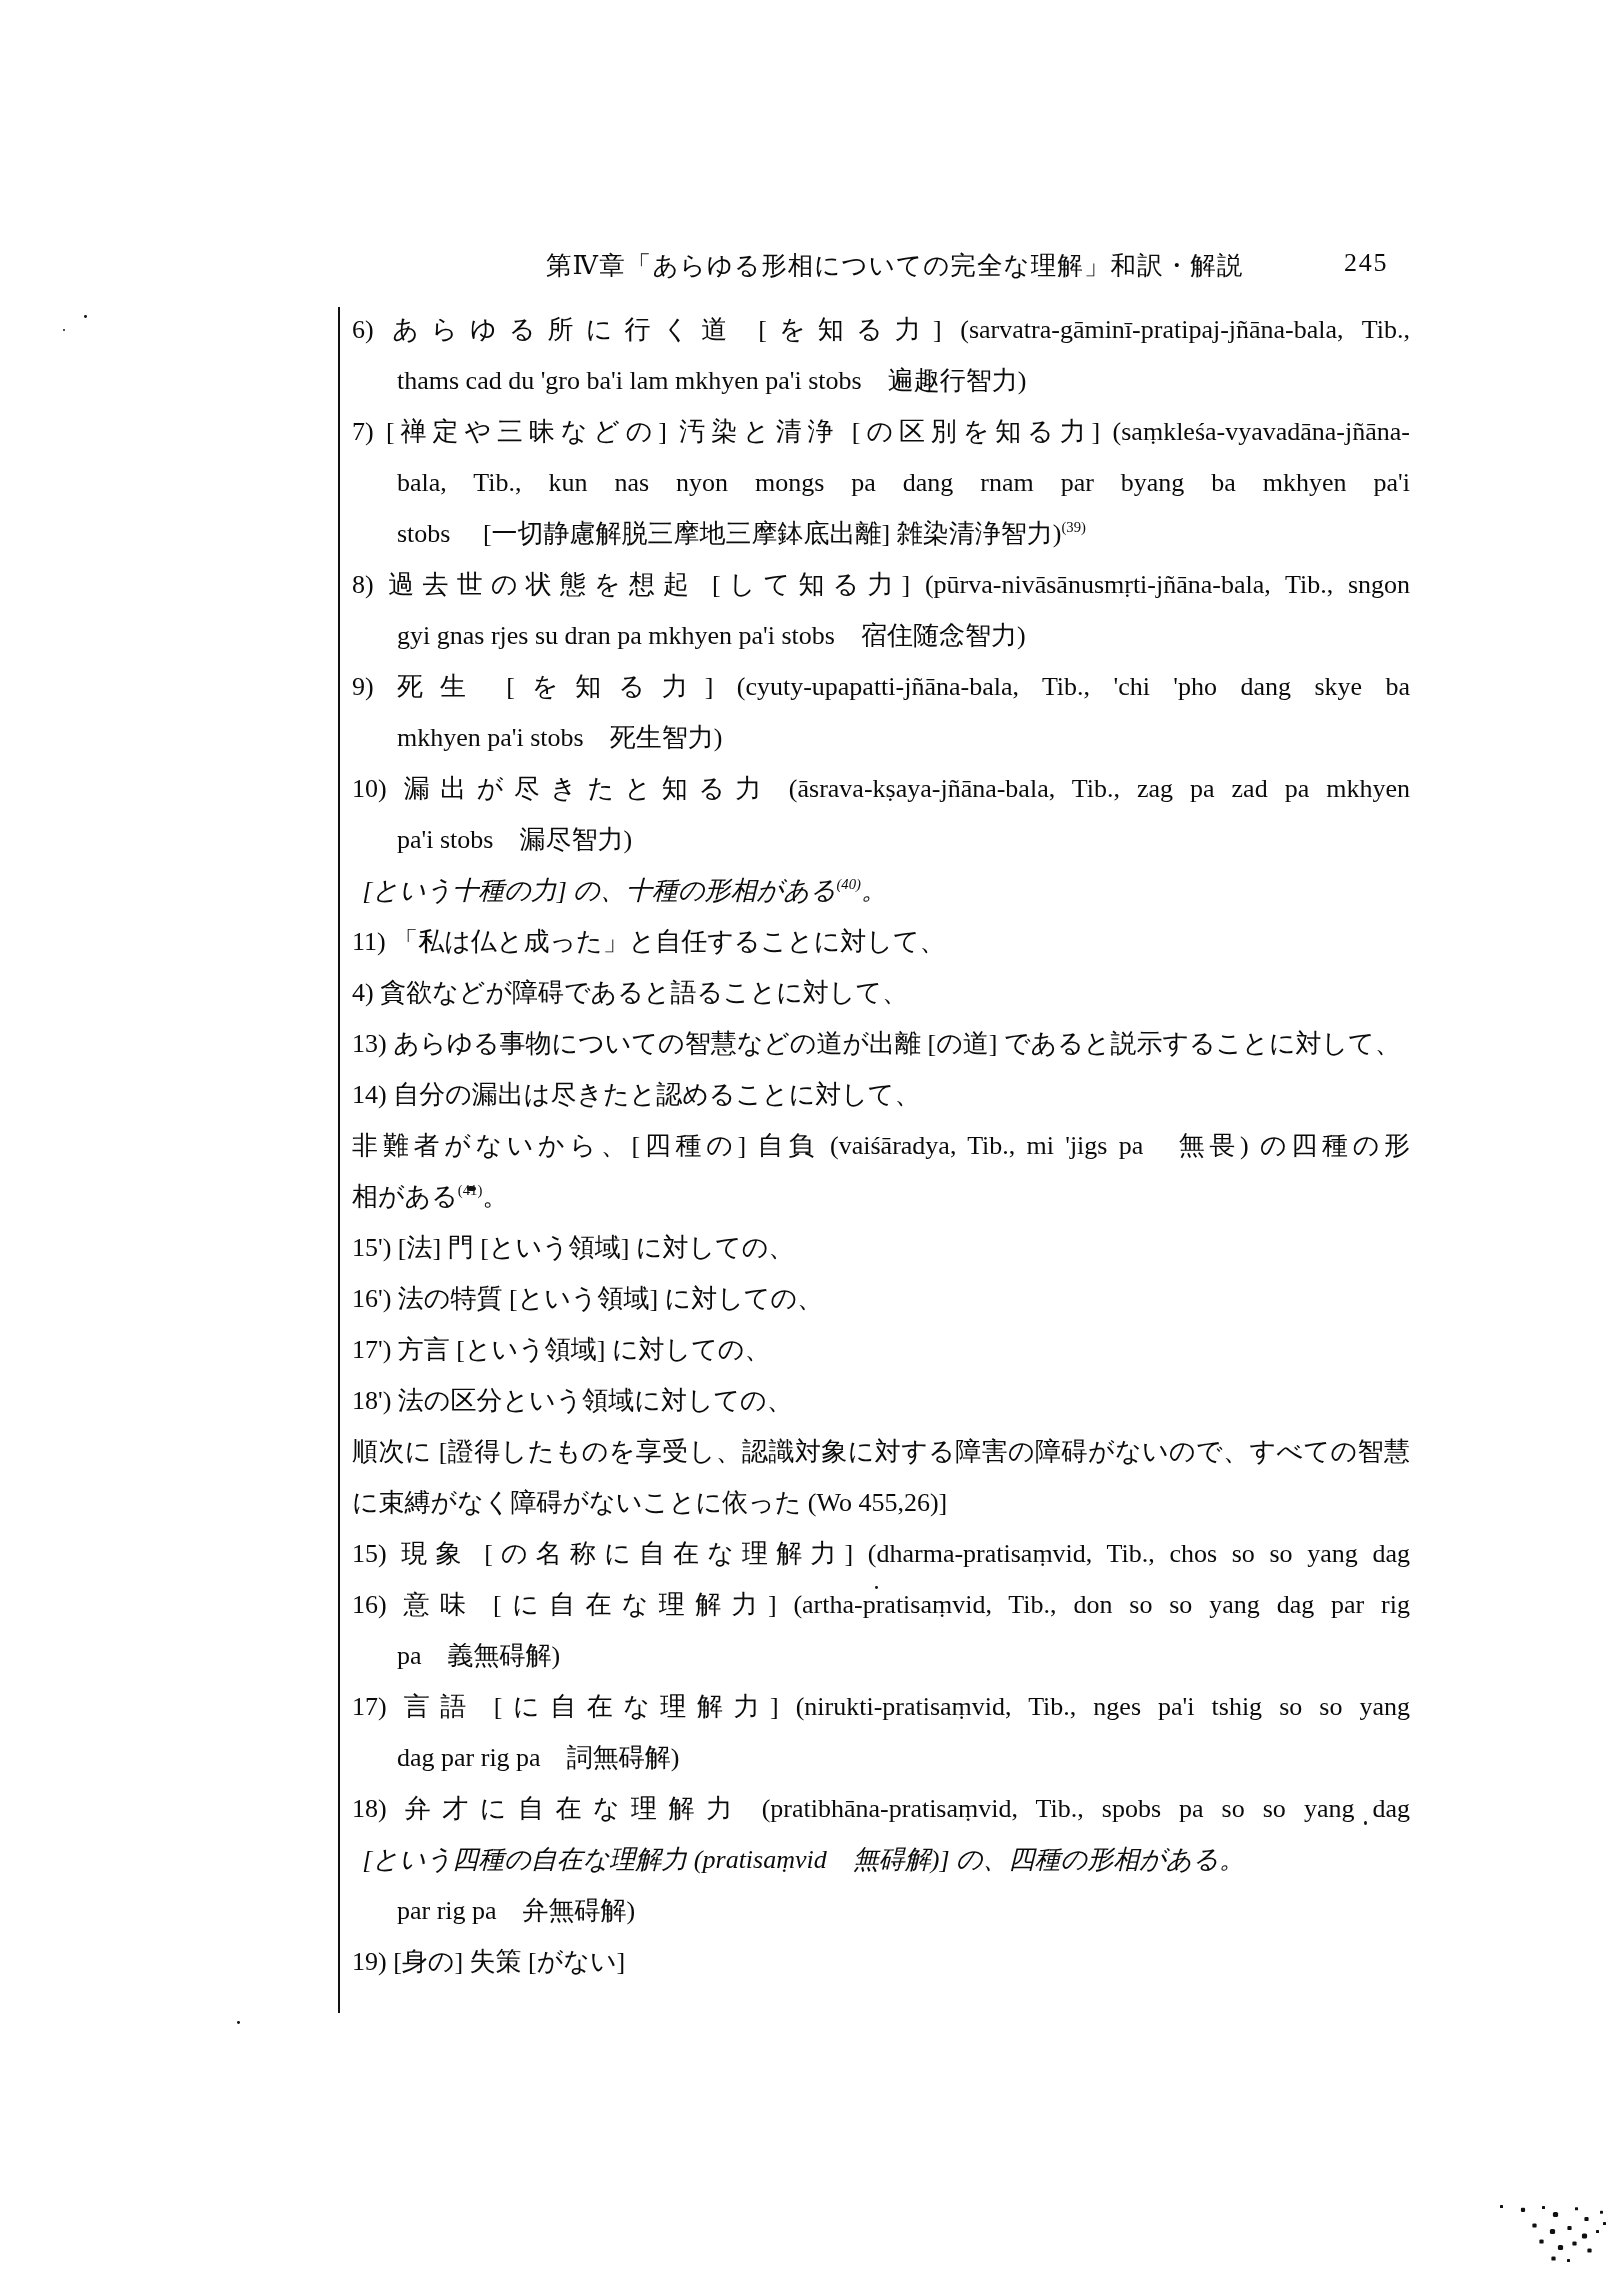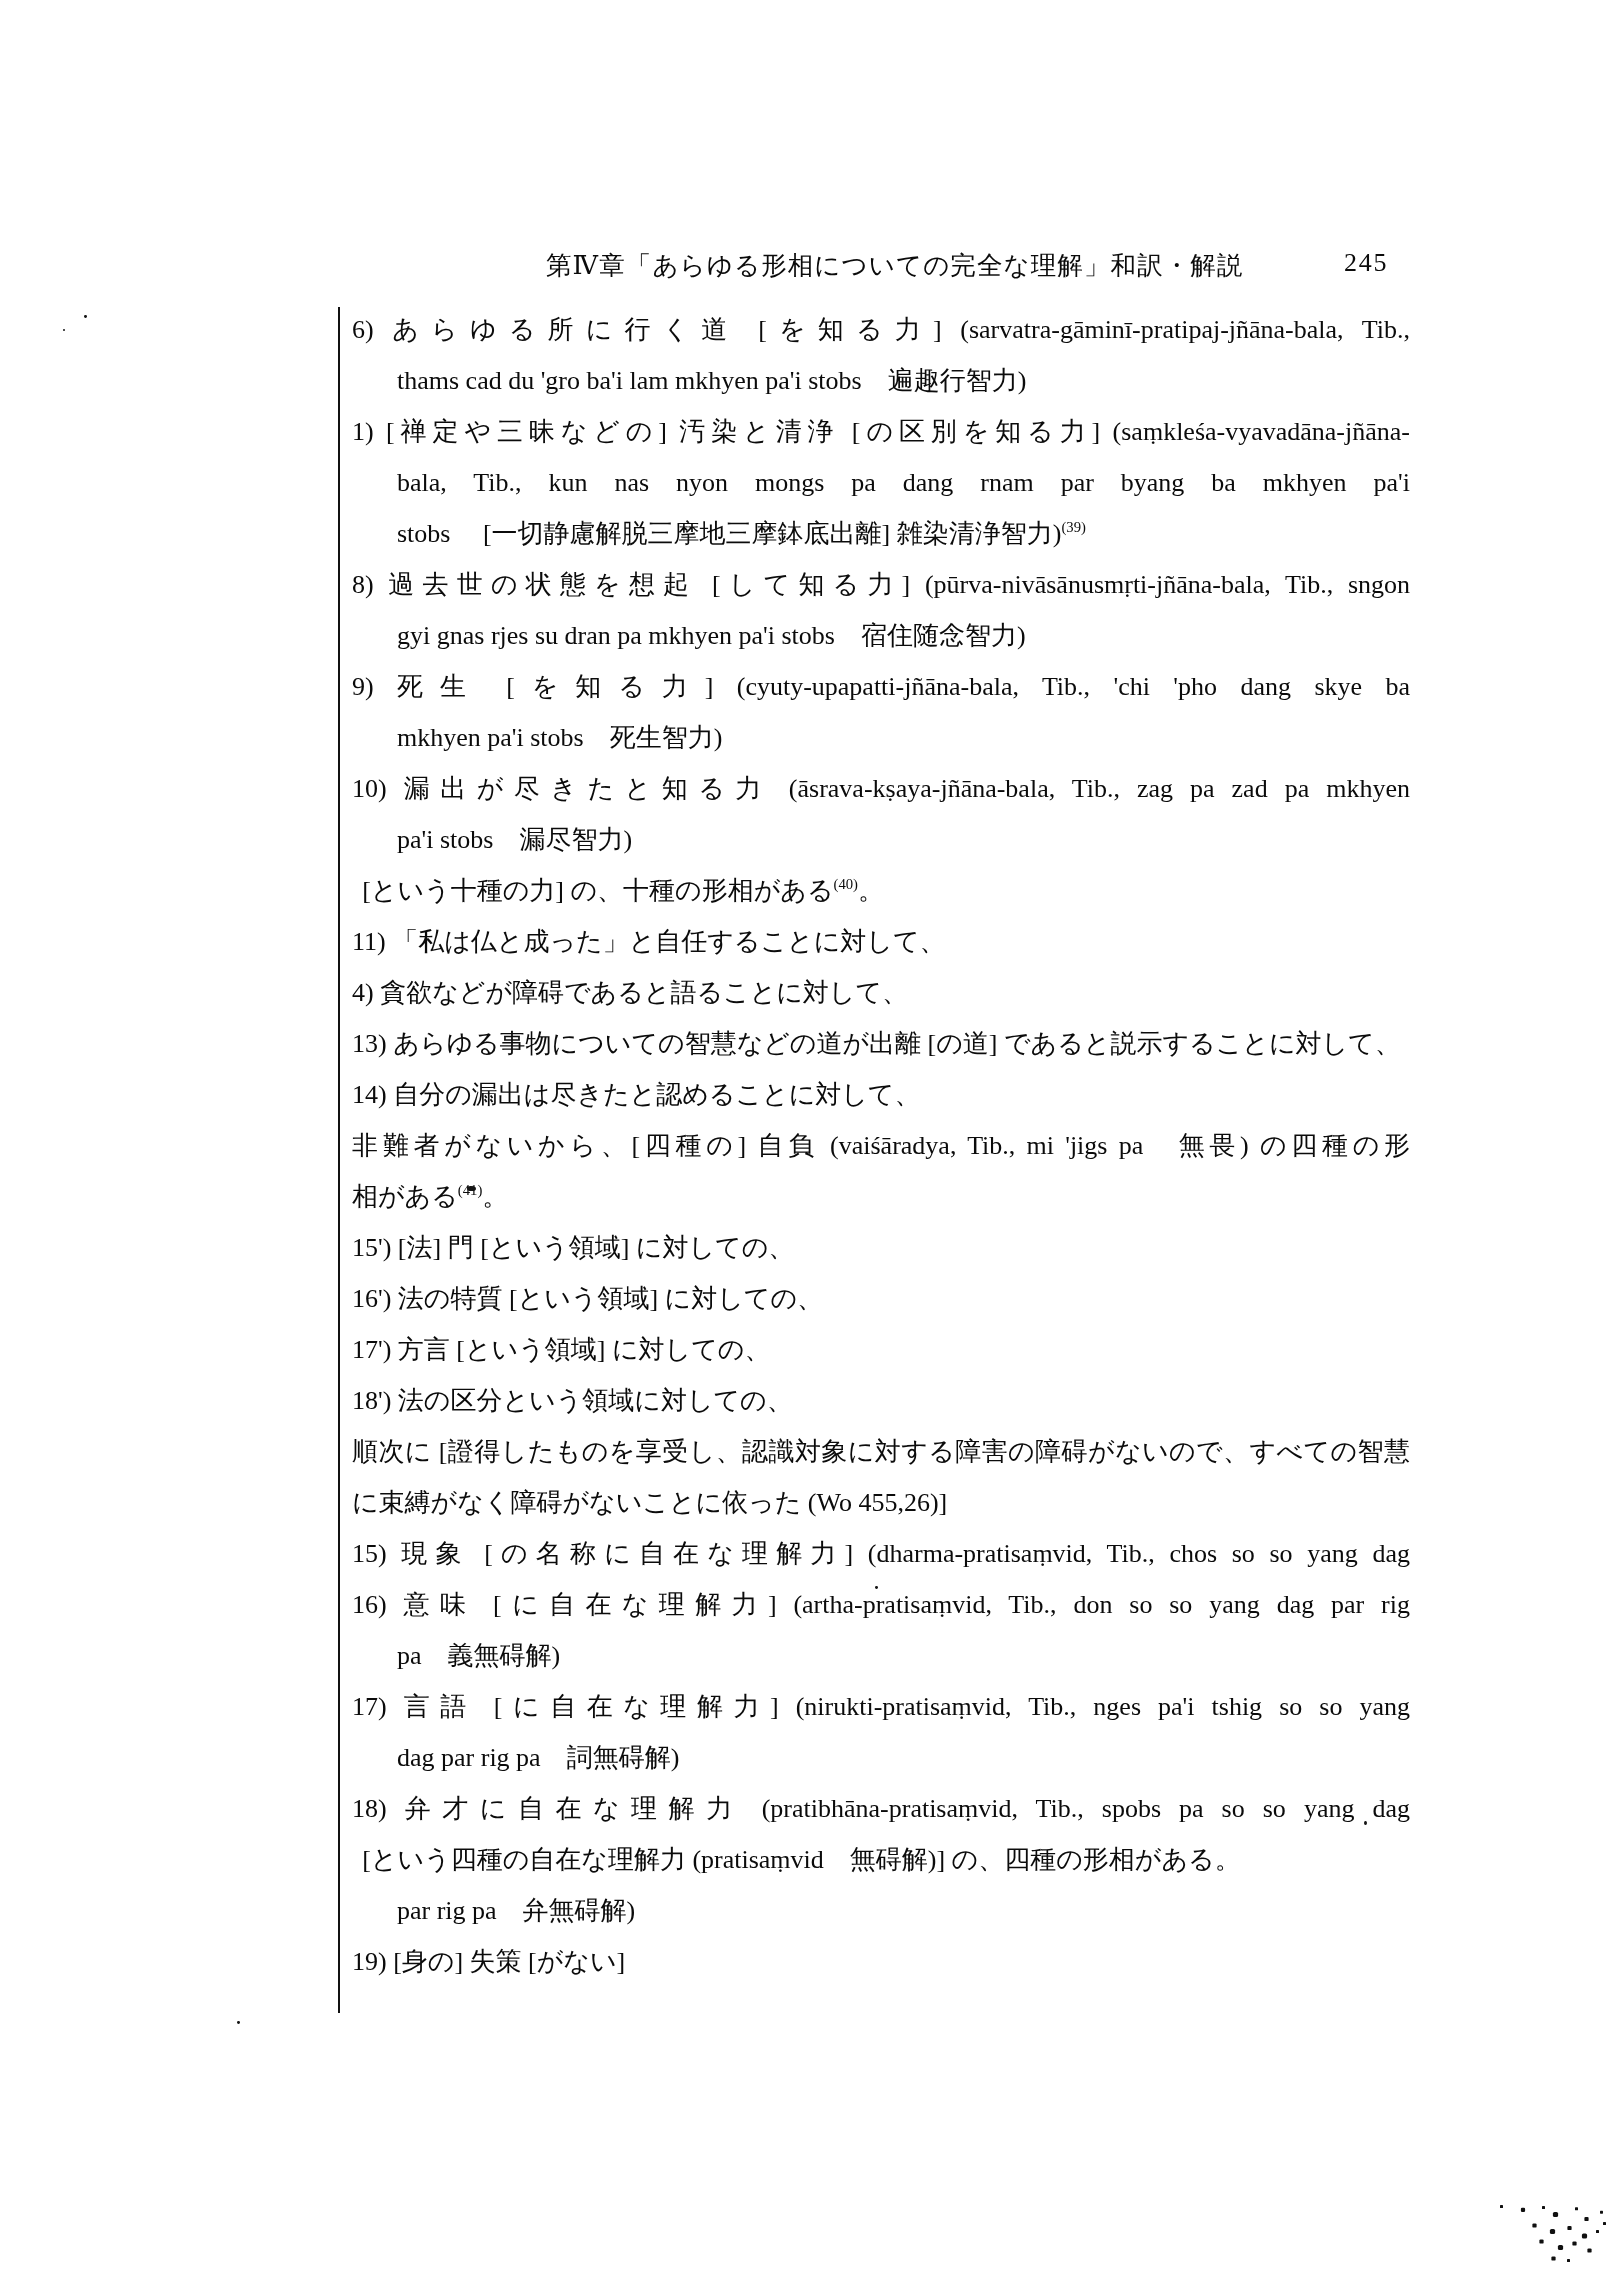--- a/index.html
+++ b/index.html
@@ -30,21 +30,21 @@
   .body{
     position:absolute;left:352px;top:304px;width:1058px;
   }
   .line{
     height:51px;line-height:51px;
     font-size:26px;
     white-space:nowrap;
     text-align:left;
   }
   .line.c{padding-left:45px;}   
-  .line.b{padding-left:10.2px;}   
+  .line.b{padding-left:10.2px;font-style:italic;}   
   .line.j{text-align:justify;text-align-last:justify;white-space:normal;}
   .line.j.c{width:1013px;}
   .it{}
   .sup{
     font-size:14.7px;vertical-align:super;line-height:0;letter-spacing:0;margin-top:14px;
   }
   
   .speck{position:absolute;background:#151515;border-radius:50%;}
   .speck-cluster{
     position:absolute;left:1500px;top:2205px;width:3.4px;height:3.4px;background:#101010;border-radius:0.6px;
@@ -65,21 +65,21 @@
   <div class="header">
     <span class="title">第Ⅳ章「あらゆる形相についての完全な理解」和訳・解説</span>
     <span class="pagenum">245</span>
   </div>
 
   <div class="rule"></div>
 
   <div class="body" id="body-lines">
       <div class="line j"><span>6) あらゆる所に行く道 [を知る力] (sarvatra-gāminī-pratipaj-jñāna-bala, </span><span class="it">Tib.,</span></div>
       <div class="line c"><span>thams cad du 'gro ba'i lam mkhyen pa'i stobs　遍趣行智力)</span></div>
-      <div class="line j"><span>1) [禅定や三昧などの] 汚染と清浄 [の区別を知る力] (saṃkleśa-vyavadāna-jñāna-</span></div>
+      <div class="line j"><span>7) [禅定や三昧などの] 汚染と清浄 [の区別を知る力] (saṃkleśa-vyavadāna-jñāna-</span></div>
       <div class="line c j"><span>bala, </span><span class="it">Tib.,</span><span> kun nas nyon mongs pa dang rnam par byang ba mkhyen pa'i</span></div>
       <div class="line c"><span>stobs　 [一切静慮解脱三摩地三摩鉢底出離] 雑染清浄智力)</span><span class="sup">(39)</span></div>
       <div class="line j"><span>8) 過去世の状態を想起 [して知る力] (pūrva-nivāsānusmṛti-jñāna-bala, </span><span class="it">Tib.,</span><span> sngon</span></div>
       <div class="line c"><span>gyi gnas rjes su dran pa mkhyen pa'i stobs　宿住随念智力)</span></div>
       <div class="line j"><span>9) 死生 [を知る力] (cyuty-upapatti-jñāna-bala, </span><span class="it">Tib.,</span><span> 'chi 'pho dang skye ba</span></div>
       <div class="line c"><span>mkhyen pa'i stobs　死生智力)</span></div>
       <div class="line j"><span>10) 漏出が尽きたと知る力 (āsrava-kṣaya-jñāna-bala, </span><span class="it">Tib.,</span><span> zag pa zad pa mkhyen</span></div>
       <div class="line c"><span>pa'i stobs　漏尽智力)</span></div>
       <div class="line b"><span>[という十種の力] の、十種の形相がある</span><span class="sup">(40)</span><span>。</span></div>
       <div class="line"><span>11) 「私は仏と成った」と自任することに対して、</span></div>

